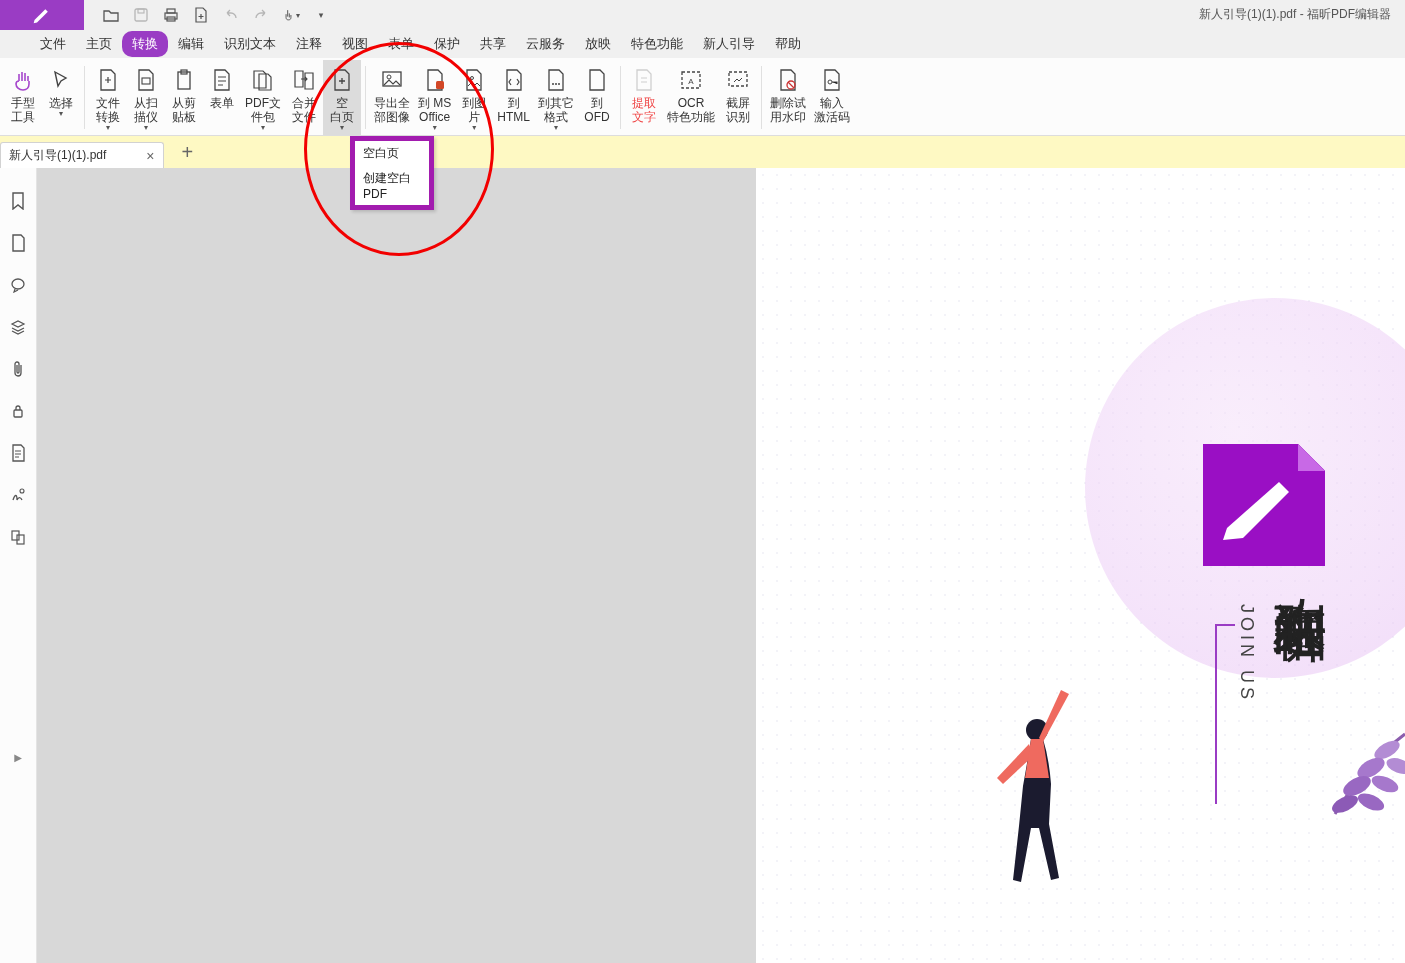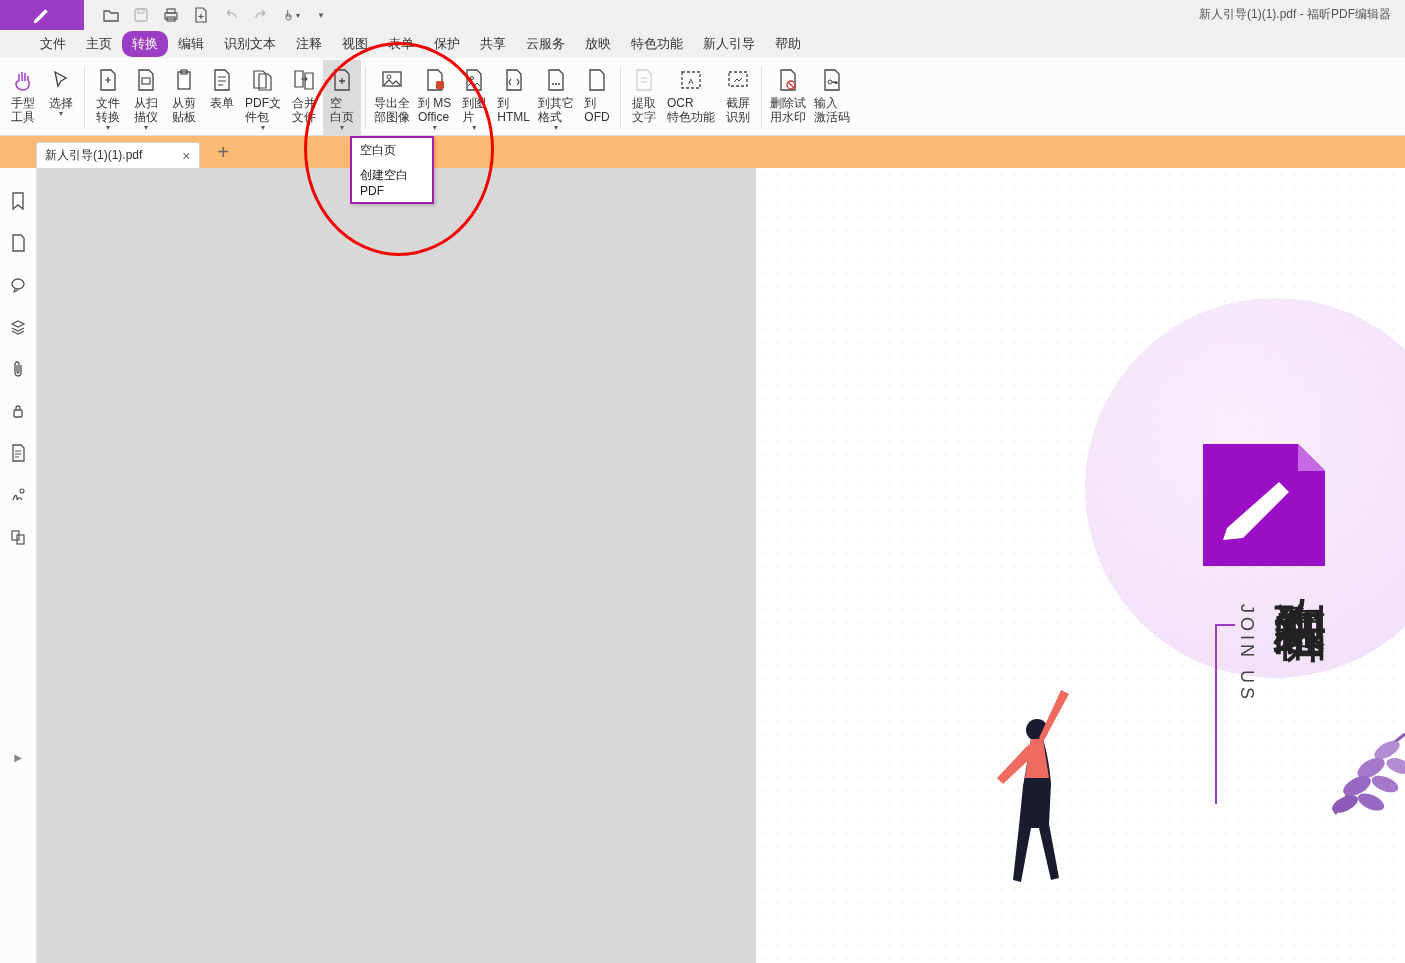--- a/index.html
+++ b/index.html
@@ -100,60 +100,60 @@
       width: 28px;
       height: 28px;
       display:flex;
       align-items:center;
       justify-content:center;
       margin-bottom: 2px;
     }
     .ribbon-label {
       font-size: 12px;
       line-height: 14px;
+      text-align: center;
       color: #333;
       white-space: pre;
     }
-    .ribbon-btn.disabled .ribbon-label { color: #404040; }
+    .ribbon-btn.disabled .ribbon-label { color: #ef4444; }
     .ribbon-sep {
       width: 1px;
       background: #e0e0e0;
       margin: 6px 4px;
     }
     .dropdown-caret {
       font-size: 8px;
       color:#555;
       margin-top:-1px;
     }
     
     
     .dropdown-menu {
       position: absolute;
       top: 136px;
       left: 350px;
       width: 84px;
       background: #fff;
-      border: 2px solid #a21caf;
+      border: 5px solid #a21caf;
       box-shadow: 2px 2px 3px rgba(0,0,0,0.15);
       z-index: 100;
     }
     .dropdown-menu div {
       padding: 4px 8px;
       font-size: 12px;
       color:#222;
       cursor: pointer;
     }
     
     
     .doc-tab-bar {
       height: 32px;
-      background: #fdba74;
+      background: #fef9c3;
       display: flex;
       align-items: flex-end;
-      padding-left: 36px;
     }
     .doc-tab {
       background: #fff;
       border: 1px solid #d2d2d2;
       border-bottom: none;
       border-top-left-radius: 3px;
       border-top-right-radius: 3px;
       height: 26px;
       display: flex;
       align-items: center;

